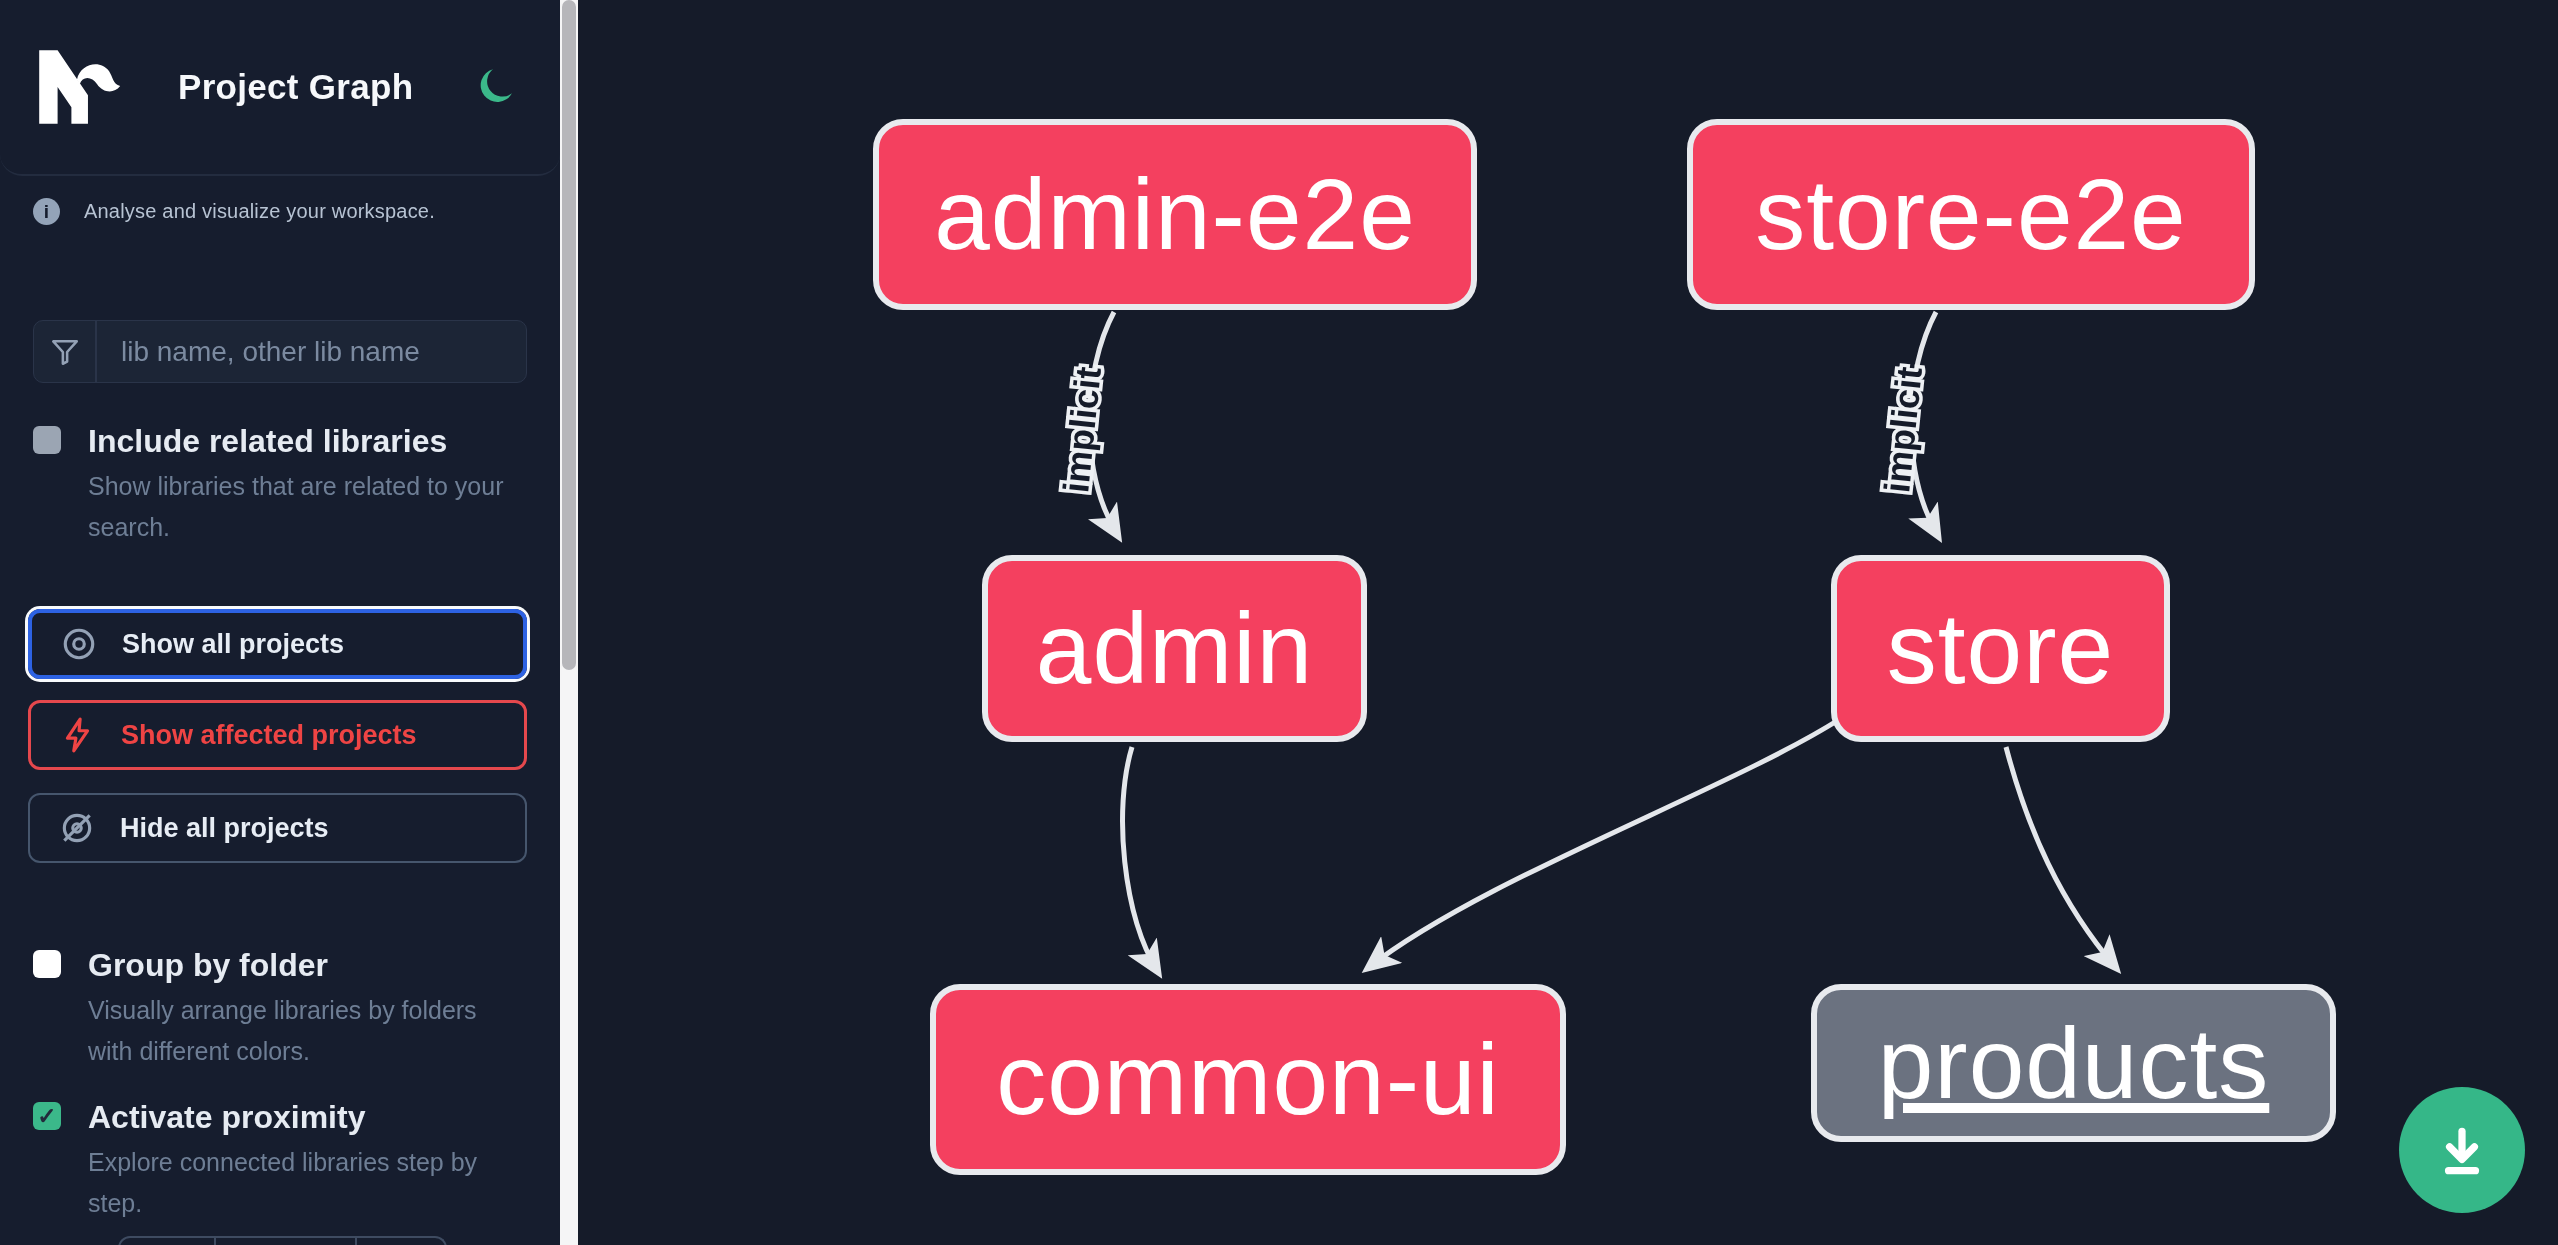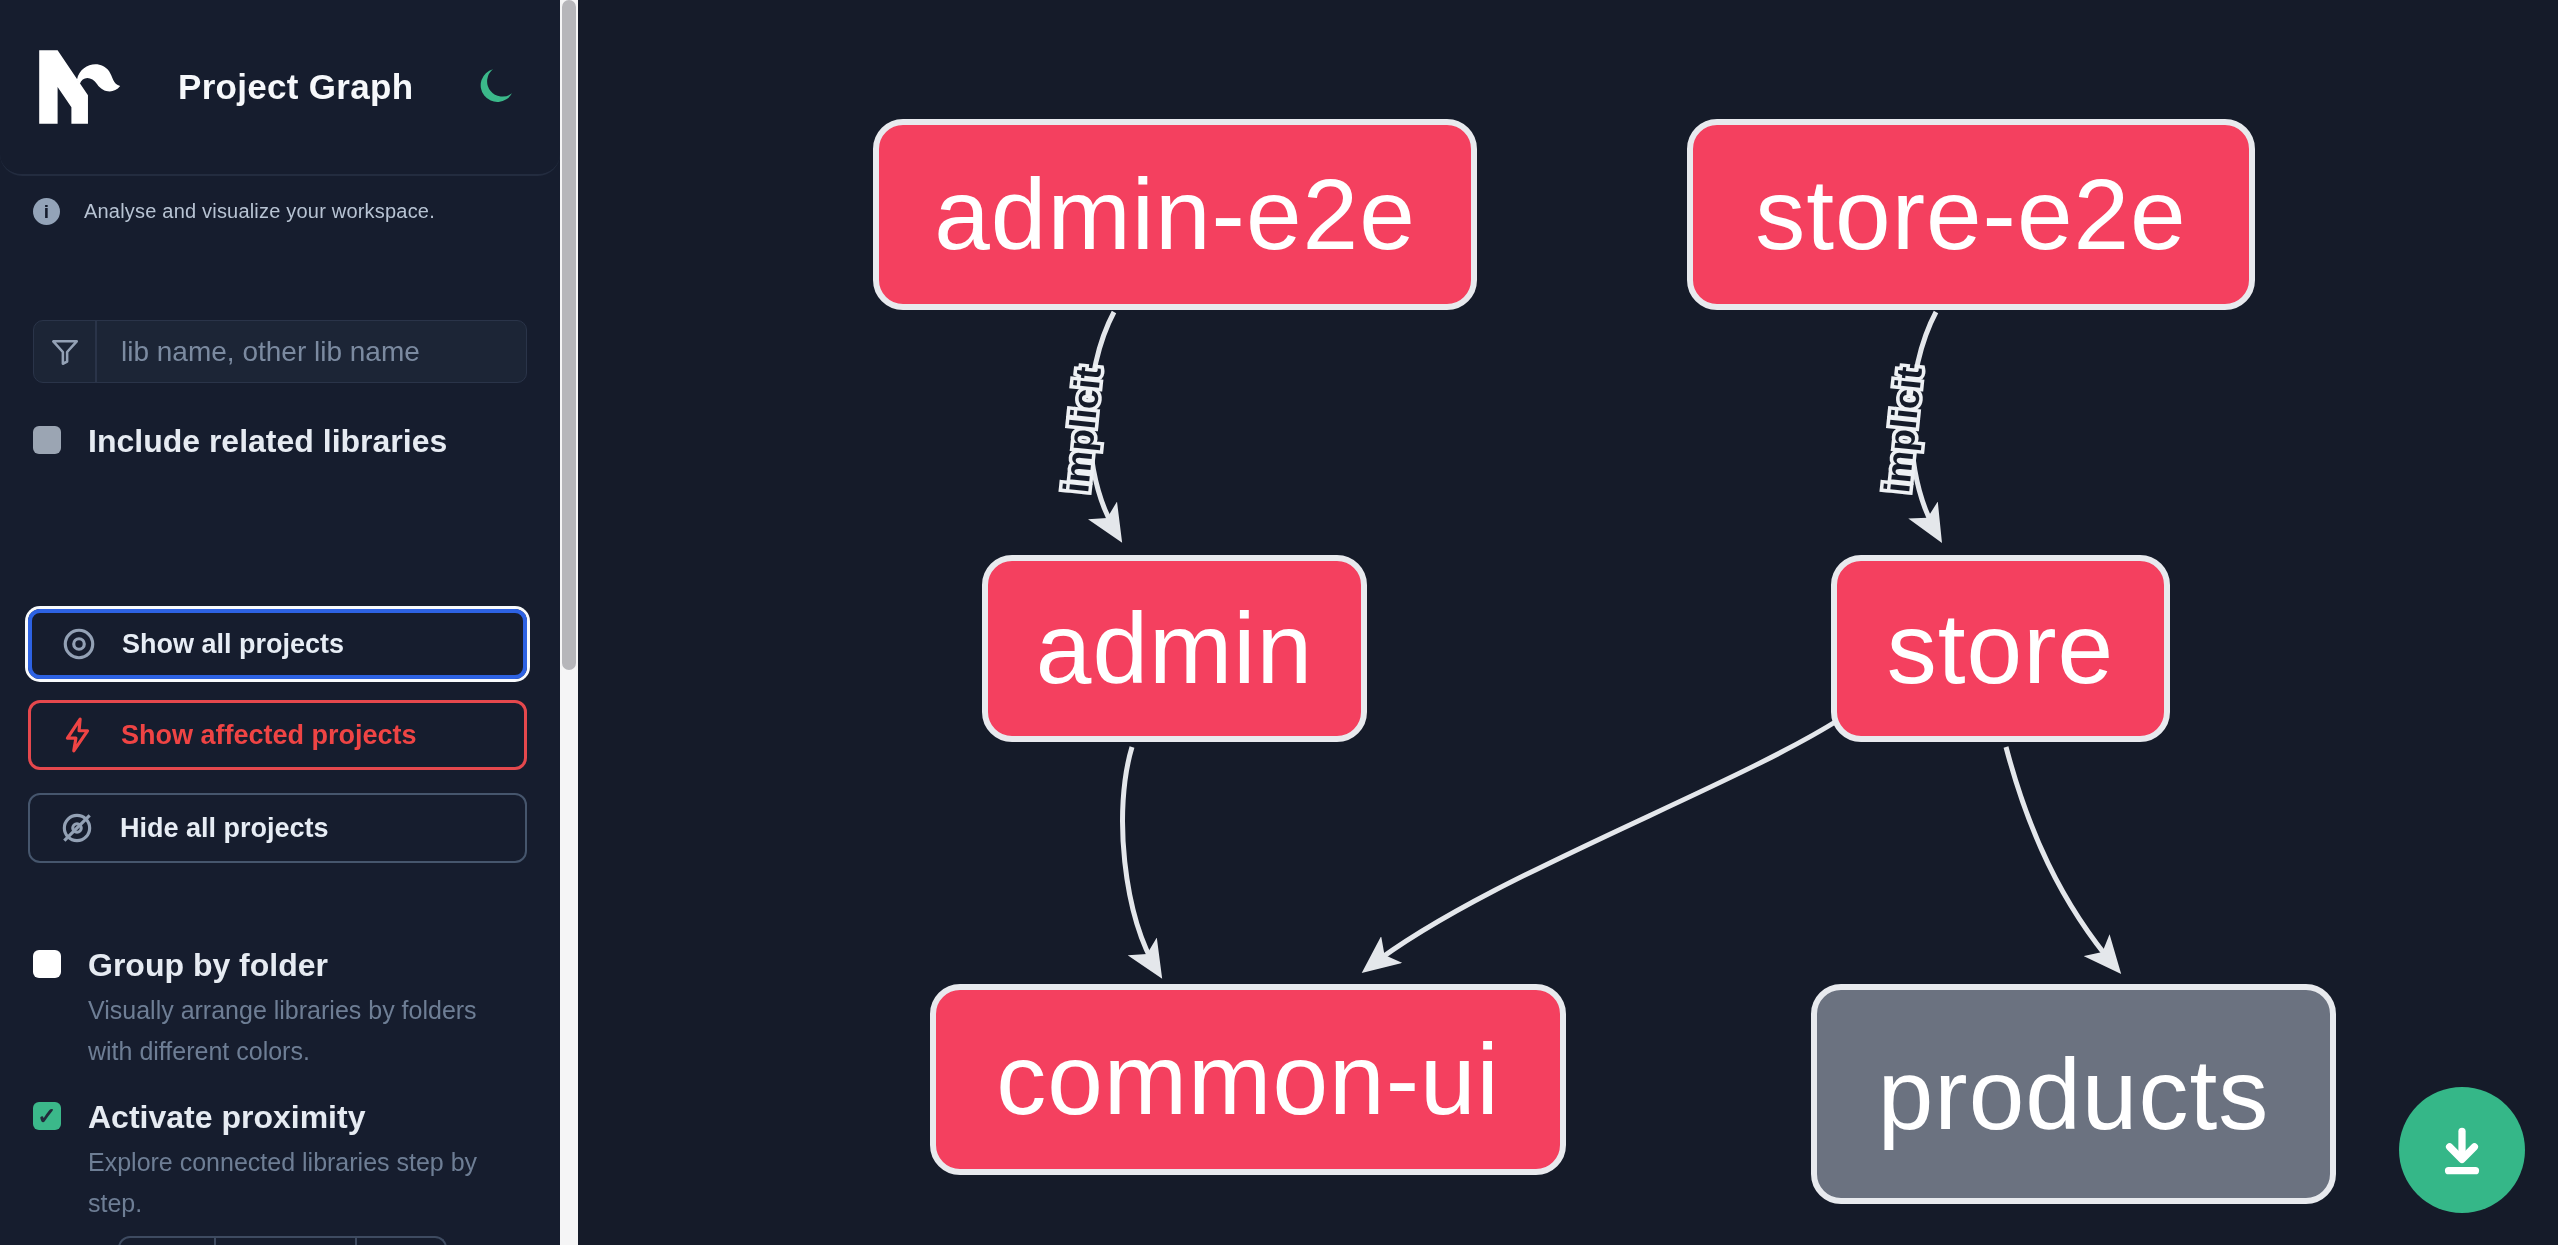--- a/index.html
+++ b/index.html
@@ -174,20 +174,21 @@
         <path d="M4 5 H26 L17 15 V24 L13 26 V15 Z"></path>
       </svg>
     </div>
     <input class="search-input" type="text" placeholder="lib name, other lib name" style="">
   </div>
 
   <div class="opt-row opt-include">
     <div class="checkbox cb-gray"></div>
     <div>
       <div class="opt-label">Include related libraries</div>
+      <div class="opt-desc">Show libraries that are related to your search.</div>
     </div>
   </div>
 
   <button class="side-btn btn-show-all">
     <svg class="btn-ic" viewBox="0 0 36 36" fill="none" stroke="#93a1b5" stroke-width="3">
       <circle cx="18" cy="18" r="13"></circle>
       <circle cx="18" cy="18" r="5"></circle>
     </svg>
     <span>Show all projects</span>
   </button>
@@ -283,21 +284,21 @@
   </div>
 
   <div class="node" style="left:404px; top:555px; width:385px; height:187px;">
     <span>admin</span>
   </div>
 
   <div class="node" style="left:352px; top:984px; width:636px; height:191px;">
     <span>common-ui</span>
   </div>
 
-  <div class="node node-gray" style="left:1233px; top:984px; width:525px; height:220px;">
+  <div class="node node-gray" style="left:1233px; top:984px; width:525px; height:158px;text-decoration:underline;">
     <span>products</span>
   </div>
 
   <button class="fab">
     <svg width="58" height="58" viewBox="0 0 56 56" fill="none" stroke="#ffffff" stroke-width="7" stroke-linecap="round" stroke-linejoin="round">
       <line x1="28" y1="10" x2="28" y2="35"></line>
       <polyline points="16,25 28,37 40,25"></polyline>
       <line x1="15" y1="48" x2="41" y2="48"></line>
     </svg>
   </button>

